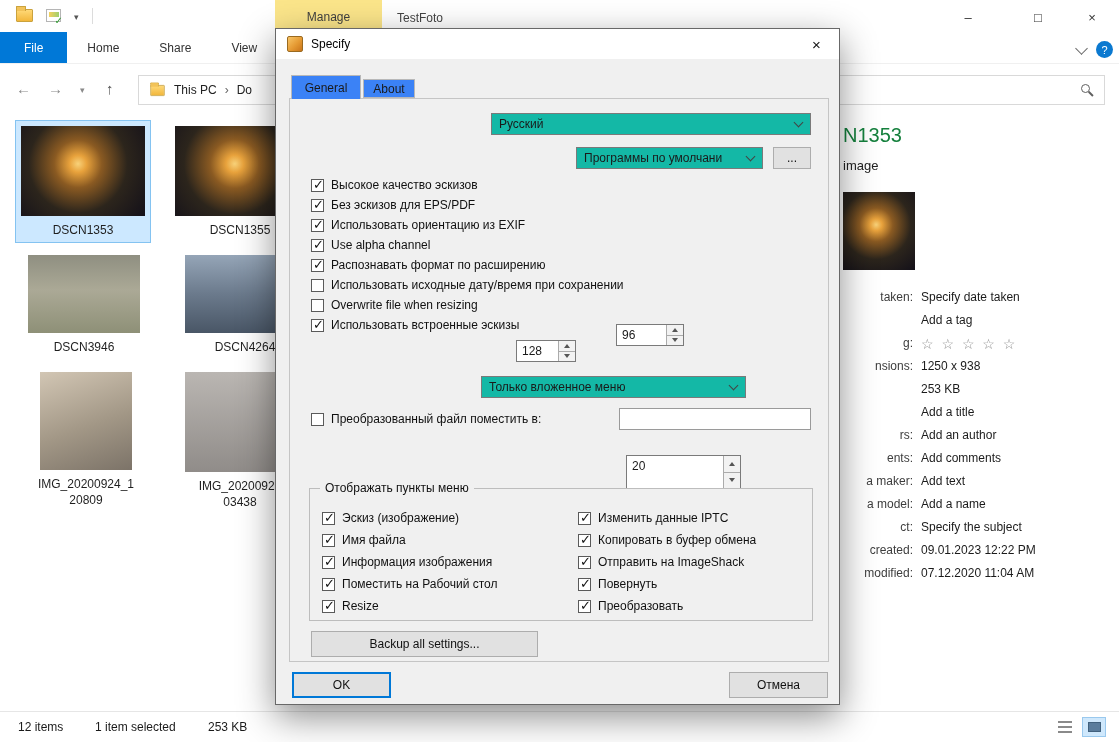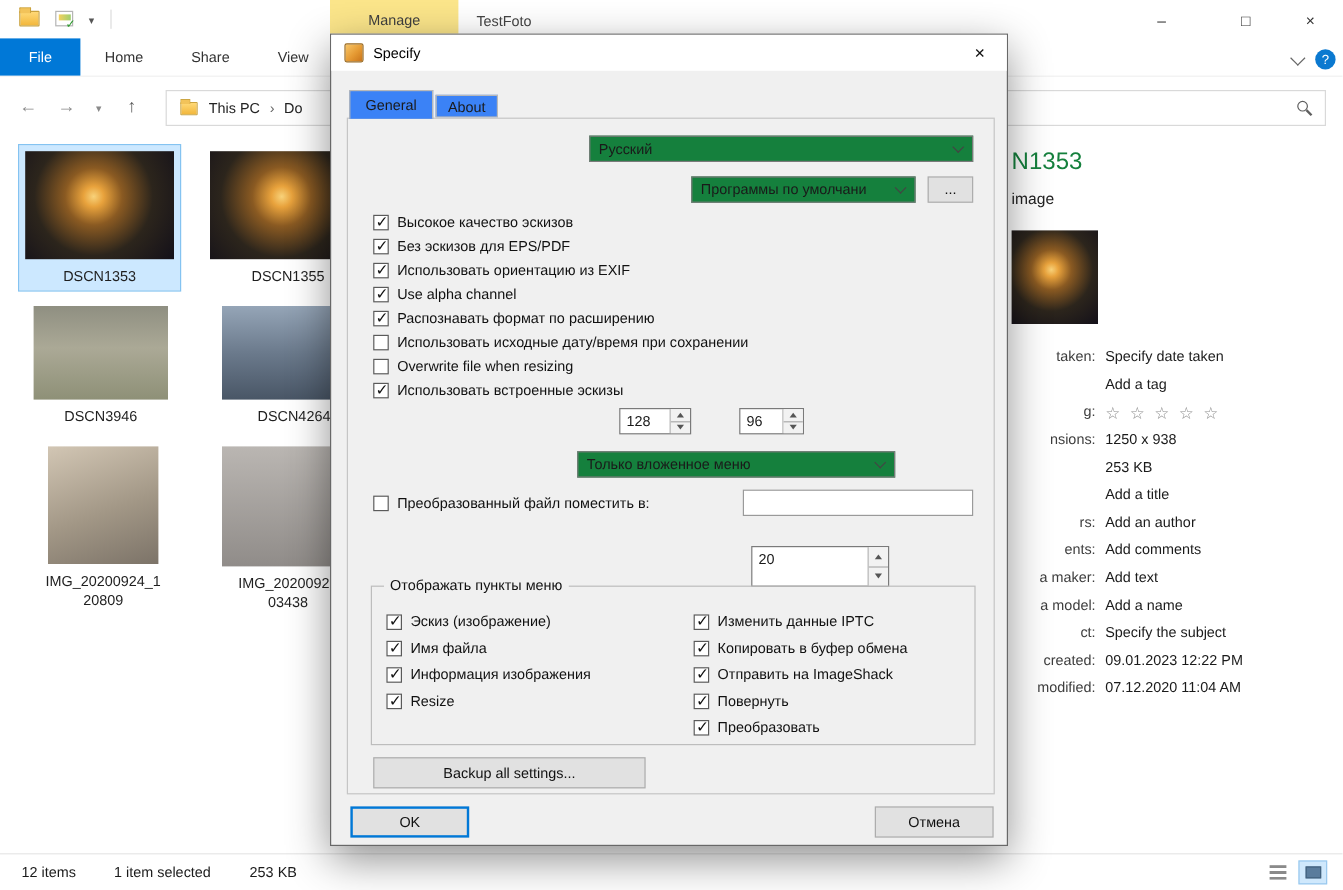--- a/index.html
+++ b/index.html
@@ -68,21 +68,21 @@
   
   .dialog { left:275px; top:28px; width:565px; height:677px; background:#f0f0f0; border:1px solid #686868; box-shadow:0 12px 34px rgba(0,0,0,.45); z-index:20; }
   .dlg-titlebar { position:absolute; left:0; top:0; width:100%; height:30px; background:#fff; display:flex; align-items:center; }
   .dlg-icon { width:16px; height:16px; margin-left:11px; background:linear-gradient(135deg,#f8c668 0%,#e59a33 55%,#c9741a 100%); border:1px solid #9a6a20; border-radius:2px; }
   .dlg-title { margin-left:8px; font-size:12px; color:#000; }
   .dlg-close { position:absolute; right:0; top:0; width:45px; height:30px; display:flex; align-items:center; justify-content:center; font-size:15px; color:#111; }
   .dtab { position:absolute; background:#3b82f6; border:1px solid #b8b8b8; border-bottom:none; font-size:12px; display:flex; align-items:center; justify-content:center; z-index:3; }
   .dtab.inactive { border-bottom:1px solid #b8b8b8; z-index:1; }
   .dlg-panel { position:absolute; left:13px; top:69px; width:540px; height:564px; border:1px solid #c5c5c5; background:#f0f0f0; z-index:2; }
   .dlabel { position:absolute; font-size:12px; color:#111; white-space:nowrap; }
-  .combo { position:absolute; display:flex; align-items:center; background:#15803d; border:1px solid #7a7a7a; padding:0 8px 0 7px; z-index:4; }
+  .combo { position:absolute; display:flex; align-items:center; background:#14b8a6; border:1px solid #7a7a7a; padding:0 8px 0 7px; z-index:4; }
   .combo-val { flex:1; font-size:12px; white-space:nowrap; overflow:hidden; }
   .chev { width:7px; height:7px; border-right:1.3px solid #444; border-bottom:1.3px solid #444; transform:rotate(45deg); margin-top:-4px; flex:none; }
   .pushbtn { position:absolute; display:flex; align-items:center; justify-content:center; font-size:12px; color:#111; background:#e1e1e1; border:1px solid #adadad; z-index:4; }
   .pushbtn.ok { border:2px solid #0078d7; }
   .cblist { position:absolute; z-index:4; }
   .cbrow { display:flex; align-items:center; height:20px; gap:7px; font-size:12px; color:#111; }
   .cbrow.tall { height:22px; }
   .cb { width:13px; height:13px; background:#fff; border:1px solid #5a5a5a; position:relative; flex:none; }
   .cb.checked::after { content:"\2713"; position:absolute; left:1px; top:-3px; font-size:13px; color:#111; }
   .spin { position:absolute; display:flex; background:#fff; border:1px solid #7a7a7a; z-index:4; }
@@ -320,21 +320,21 @@
       <span class="spin-val">128</span>
       <span class="spin-btns">
           <span class="spin-b">
             <i class="tri-up"></i>
           </span>
           <span class="spin-b">
             <i class="tri-down"></i>
           </span>
         </span>
     </div>
-    <div class="spin" style="left:340px;top:311px;width:54px;height:22px">
+    <div class="spin" style="left:340px;top:295px;width:68px;height:22px">
       <span class="spin-val">96</span>
       <span class="spin-btns">
           <span class="spin-b">
             <i class="tri-up"></i>
           </span>
           <span class="spin-b">
             <i class="tri-down"></i>
           </span>
         </span>
     </div>
@@ -377,20 +377,24 @@
         <div class="cbrow tall">
             <span class="cb checked"></span>
             <span>Имя файла</span>
           </div>
         <div class="cbrow tall">
             <span class="cb checked"></span>
             <span>Информация изображения</span>
           </div>
         <div class="cbrow tall">
             <span class="cb checked"></span>
+            <span>Поместить на Рабочий стол</span>
+          </div>
+        <div class="cbrow tall">
+            <span class="cb checked"></span>
             <span>Resize</span>
           </div>
       </div>
       <div class="gb-col" style="left:268px">
         <div class="cbrow tall">
             <span class="cb checked"></span>
             <span>Изменить данные IPTC</span>
           </div>
         <div class="cbrow tall">
             <span class="cb checked"></span>

